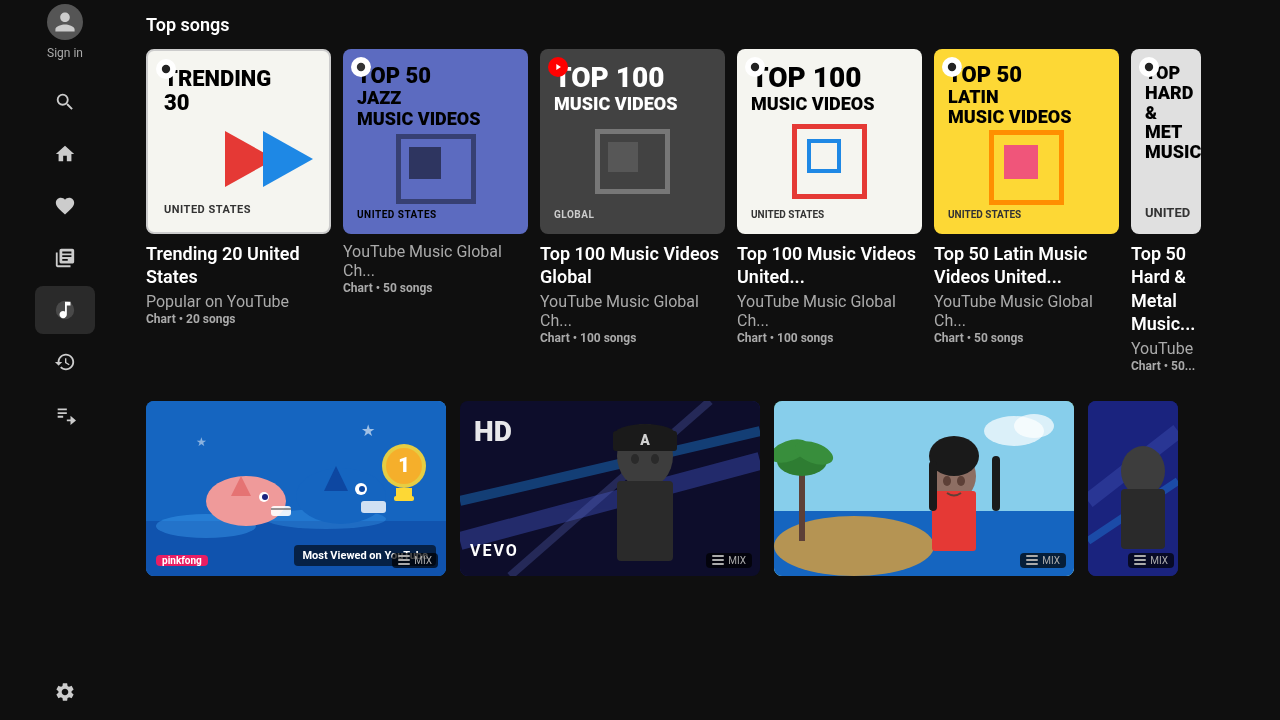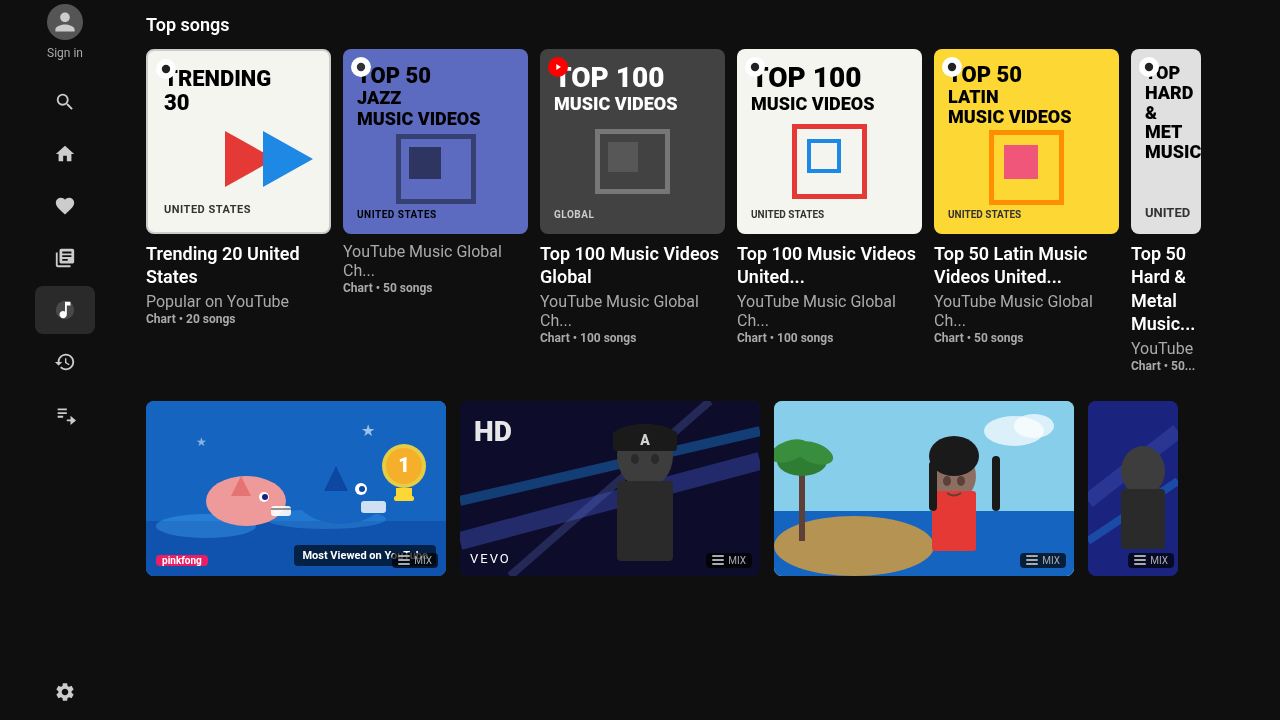--- a/index.html
+++ b/index.html
@@ -372,24 +372,24 @@
       position: absolute;
       top: 14px;
       left: 14px;
       font-size: 28px;
       font-weight: 900;
       color: #fff;
       opacity: 0.9;
     }
     .vevo-logo {
       position: absolute;
-      bottom: 10px;
+      bottom: 16px;
       left: 10px;
-      font-size: 13px;
-      font-weight: 400;
+      font-size: 16px;
+      font-weight: 700;
       color: #fff;
       letter-spacing: 1px;
     }
 
     
     .genre-moana {
       background: linear-gradient(135deg, #2e7d32 0%, #66bb6a 50%, #a5d6a7 100%);
     }
 
     

